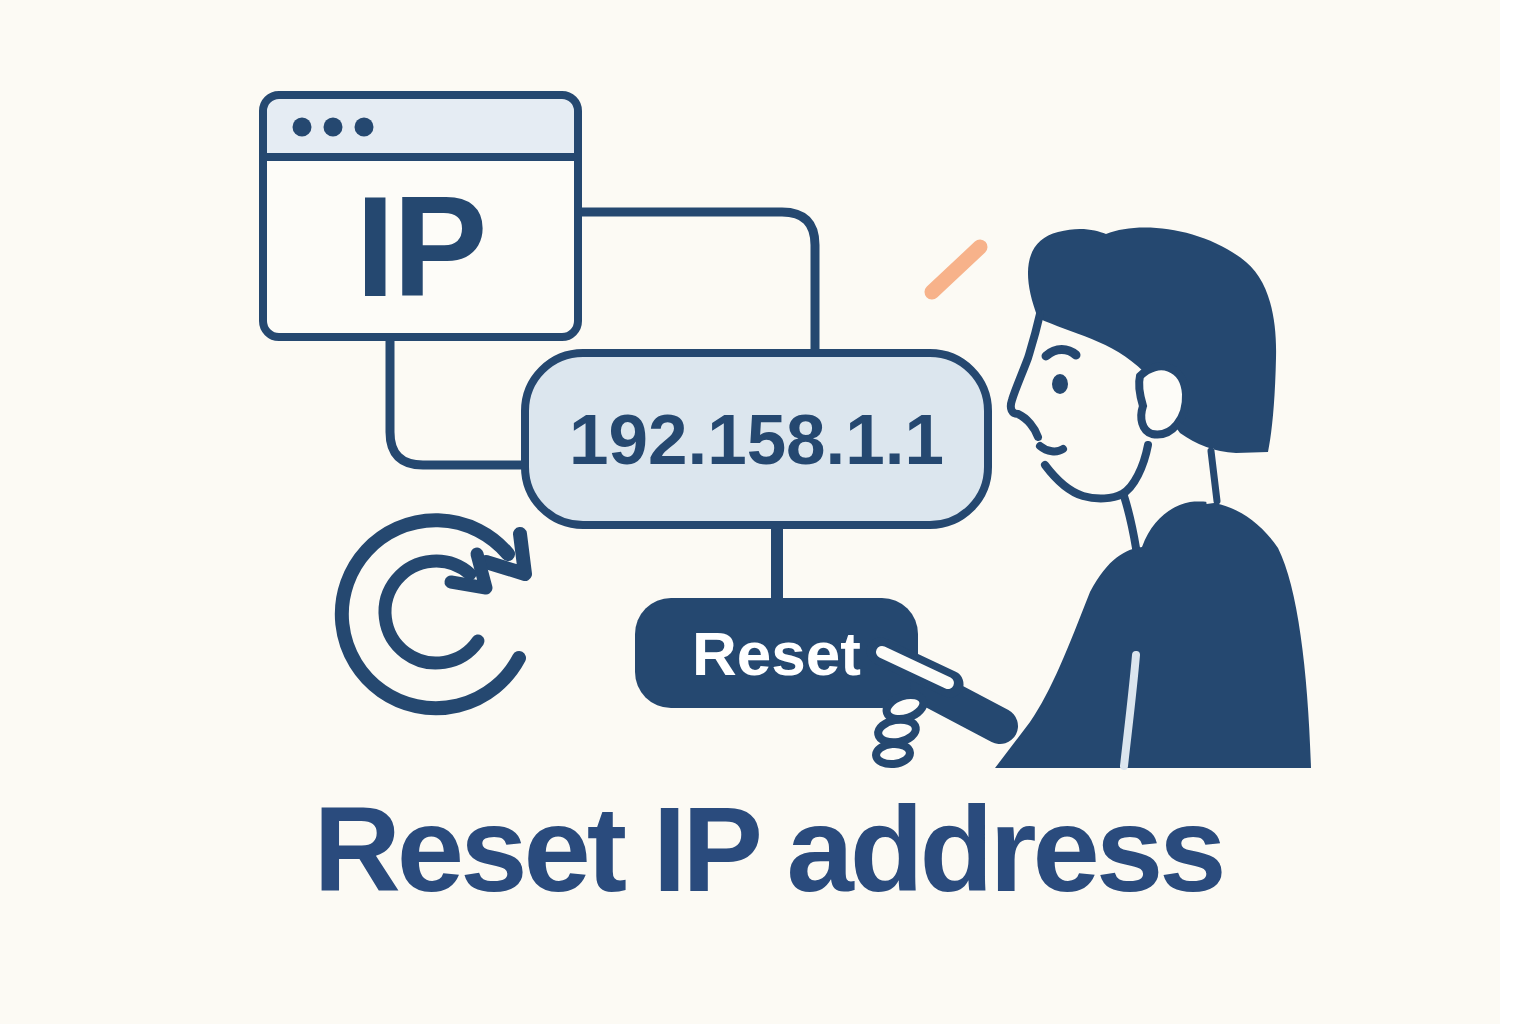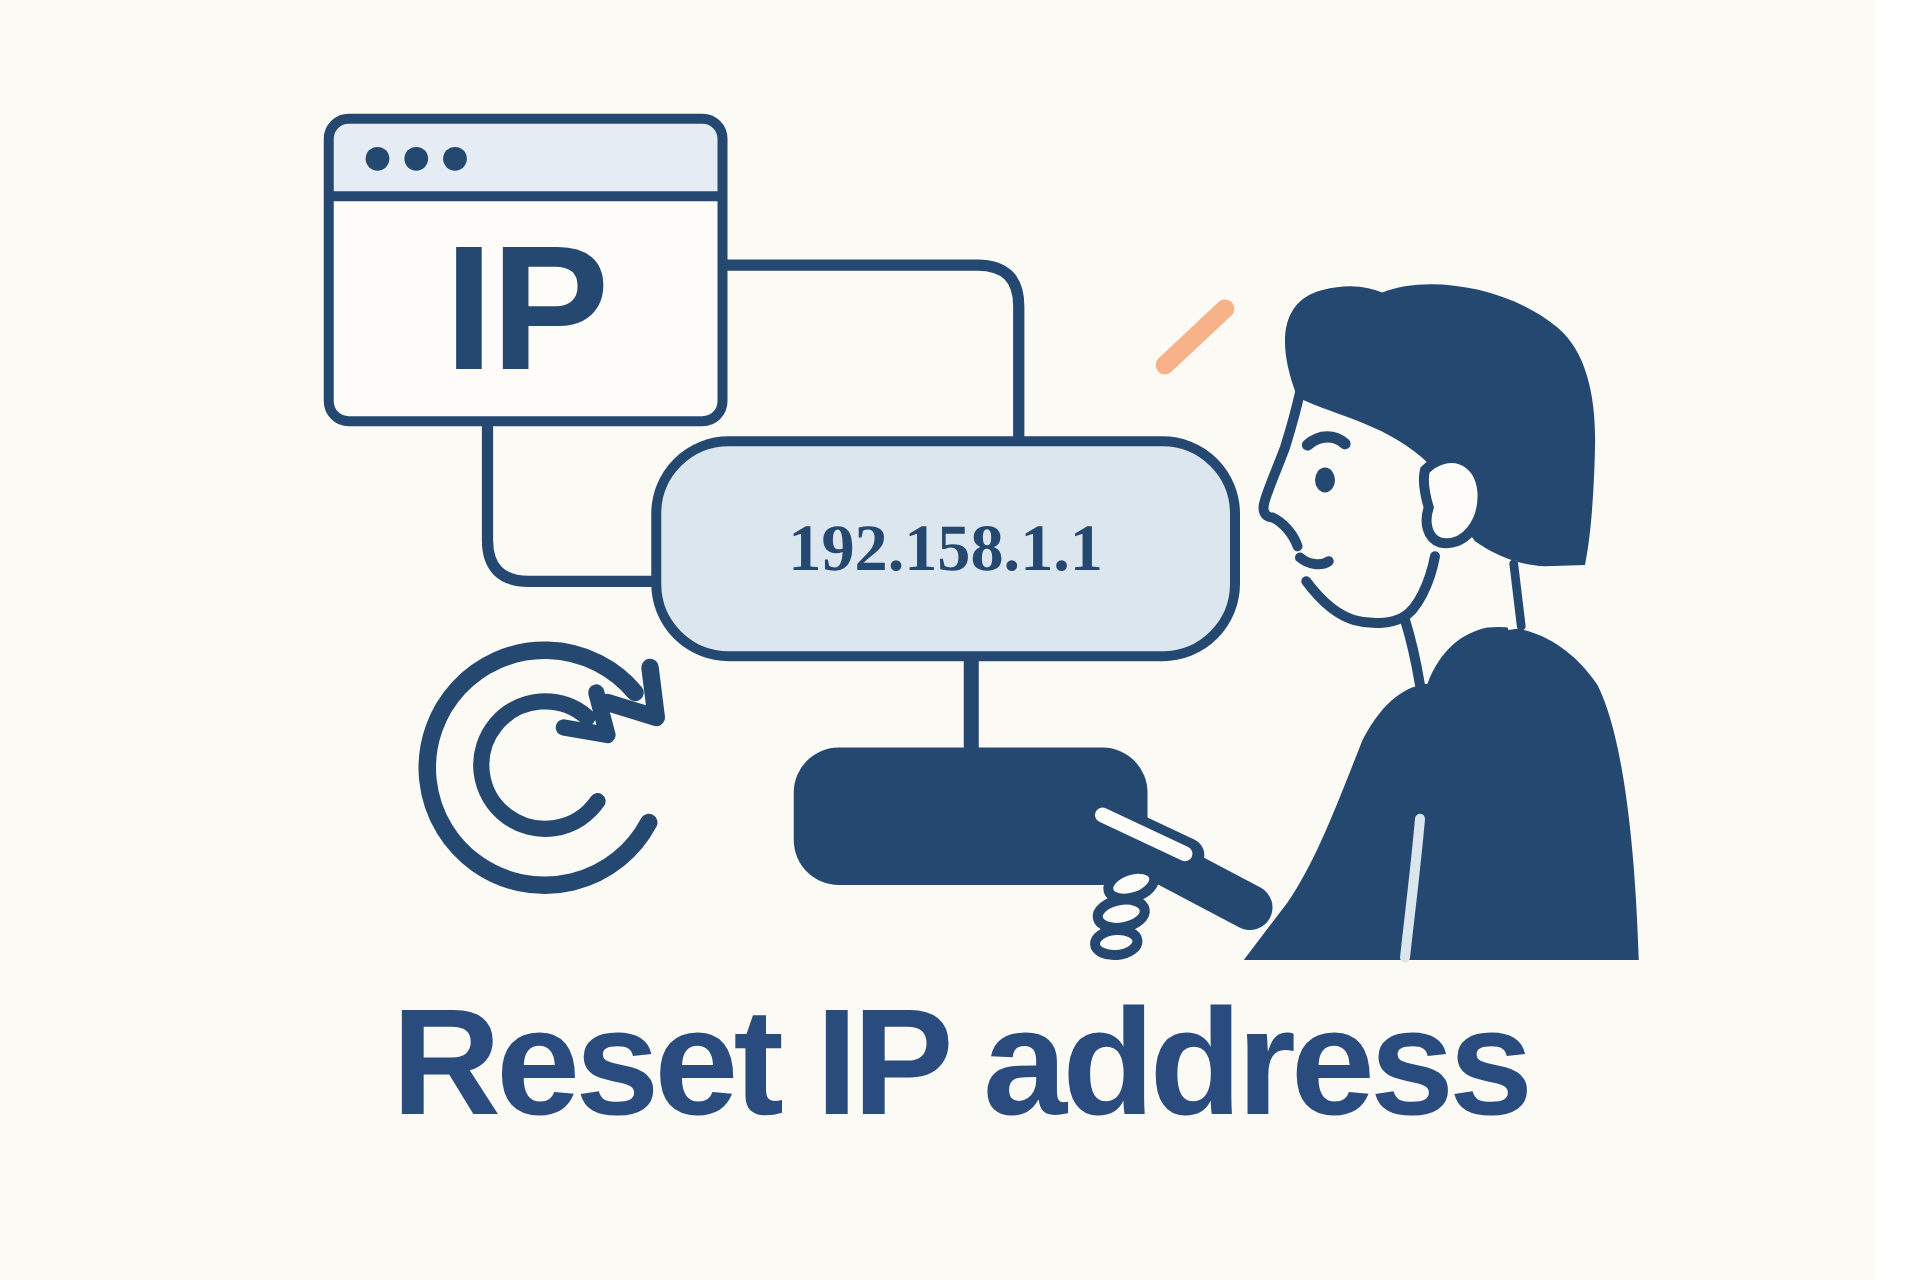--- a/index.html
+++ b/index.html
@@ -18,21 +18,21 @@
     color:#254870;
     user-select:none;
     white-space:nowrap;
   }
   .ip-label{
     left:263px;top:157px;width:315px;height:180px;
     font-size:142px;letter-spacing:-2px;
   }
   .ip-address{
     left:525px;top:353px;width:463px;height:172px;
-    font-size:53px;letter-spacing:0px;font-family:Liberation Serif, serif;
+    font-size:71px;letter-spacing:0px;
   }
   .reset-label{
     left:635px;top:598px;width:283px;height:110px;
     font-size:62px;color:#ffffff;letter-spacing:0px;
   }
   .main-title{
     left:0px;top:764px;width:1536px;height:170px;
     font-size:121px;letter-spacing:-4px;color:#2a4b7d;
   }
 </style>
@@ -135,16 +135,17 @@
           <ellipse cx="893" cy="754" rx="17" ry="10" transform="rotate(-5 893 754)"></ellipse>
         </g>
       </g>
     </g>
   </svg>
 
   <div class="txt ip-label">IP</div>
 
   <div class="txt ip-address">192.158.1.1</div>
 
+  <div class="txt reset-label">Reset</div>
 
   <div class="txt main-title">Reset IP address</div>
 
 </div>
 
 </body></html>

